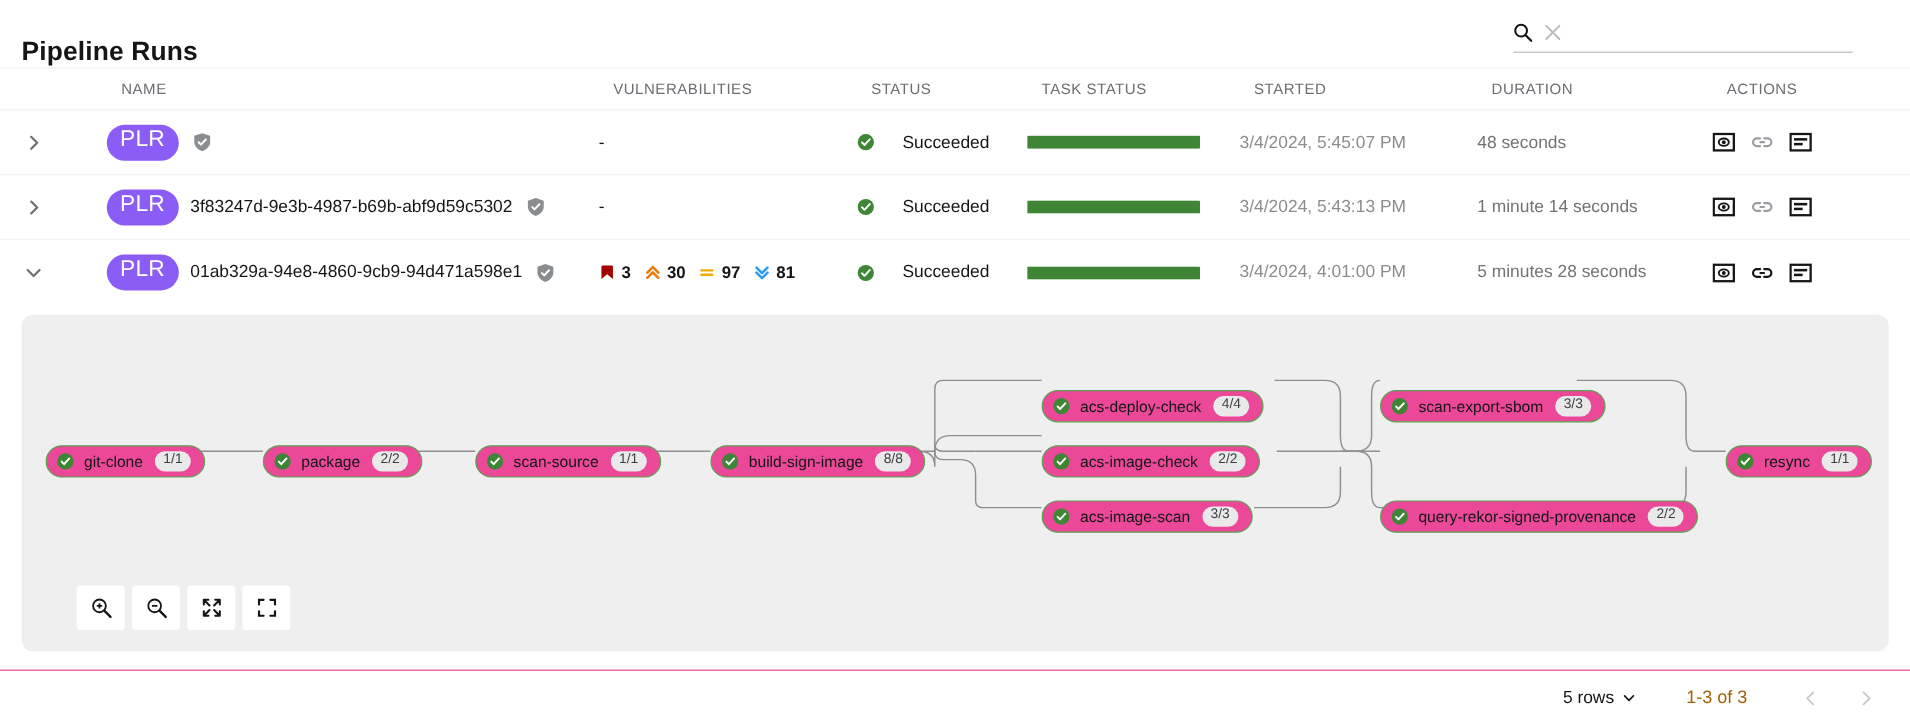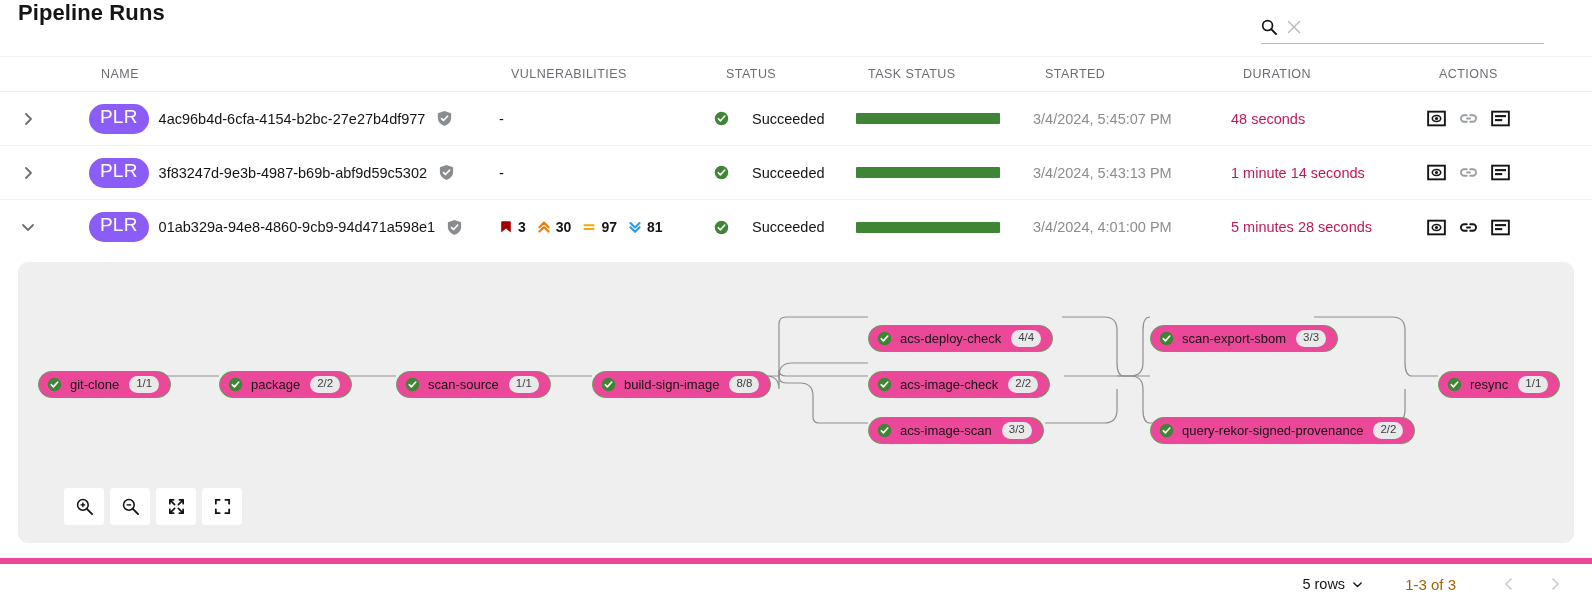--- a/index.html
+++ b/index.html
@@ -9,21 +9,21 @@
     font-family: "Liberation Sans", sans-serif;
     color: #151515;
     overflow: hidden;
   }
 
   
   .page-header {
     position: relative;
     height: 56px;
     display: flex;
-    align-items: flex-start;
+    align-items: flex-end;
   }
   .page-title {
     font-size: 22px;
     font-weight: bold;
     letter-spacing: .1px;
     margin-left: 18px;
     color: #151515;
   }
   .search-wrap {
     position: absolute;
@@ -119,21 +119,21 @@
   .taskbar-track {
     width: 144px;
     height: 11px;
     background: #ededed;
     border-radius: 1px;
     overflow: hidden;
   }
   .taskbar-fill { height: 100%; background: #3e8635; }
 
   .started-text  { color: #8a8d90; font-size: 14.5px; white-space: nowrap; }
-  .duration-text { color: #be185d; font-size: 14.5px; white-space: nowrap; }
+  .duration-text { color: #737373; font-size: 14.5px; white-space: nowrap; }
 
   .actions { display: flex; align-items: center; gap: 13px; }
   .act-btn { width: 19px; height: 19px; cursor: pointer; display:block; }
 
   
   .graph-panel {
     position: relative;
     margin: 8px 18px 0 18px;
     width: 1556px;
     height: 281px;
@@ -188,21 +188,21 @@
     padding: 0;
   }
   .ctrl-btn svg { display:block; }
 
   
   .table-footer {
     position: absolute;
     left: 0; right: 0;
     bottom: 0;
     height: 46px;
-    border-top: 6px solid #ec4899;
+    border-top: 1px solid #ec4899;
     display: flex;
     align-items: center;
     justify-content: flex-end;
     padding-right: 30px;
     gap: 0;
   }
   .rows-select {
     display: flex; align-items: center; gap: 7px;
     font-size: 14.5px; color: #151515;
     cursor: pointer;
@@ -252,21 +252,20 @@
       <div class="row">
         <div class="c-toggle">
           <span>
             <svg viewBox="0 0 14 14" width="14" height="14" class="chev">
               <path d="M5 2 L10 7 L5 12" fill="none" stroke="#6a6e73" stroke-width="1.8" stroke-linecap="round" stroke-linejoin="round"></path>
             </svg>
           </span>
         </div>
         <div class="c-name">
           <span class="plr-badge">PLR</span>
-          <span class="run-name">4ac96b4d-6cfa-4154-b2bc-27e27b4df977</span>
           <span>
             <svg viewBox="0 0 18 18" width="17" height="17" class="shield-icon">
               <path d="M9 1 L16 3.4 V8.6 C16 12.6 12.9 15.6 9 17 C5.1 15.6 2 12.6 2 8.6 V3.4 Z" fill="#8a8d90"></path>
               <path d="M5.9 9.1 L7.9 11.1 L12.2 6.6" fill="none" stroke="#ffffff" stroke-width="1.8" stroke-linecap="round" stroke-linejoin="round"></path>
             </svg>
           </span>
         </div>
         <div class="c-vuln"><span class="dash">-</span></div>
         <div class="c-status">
           <div class="status-cell">

